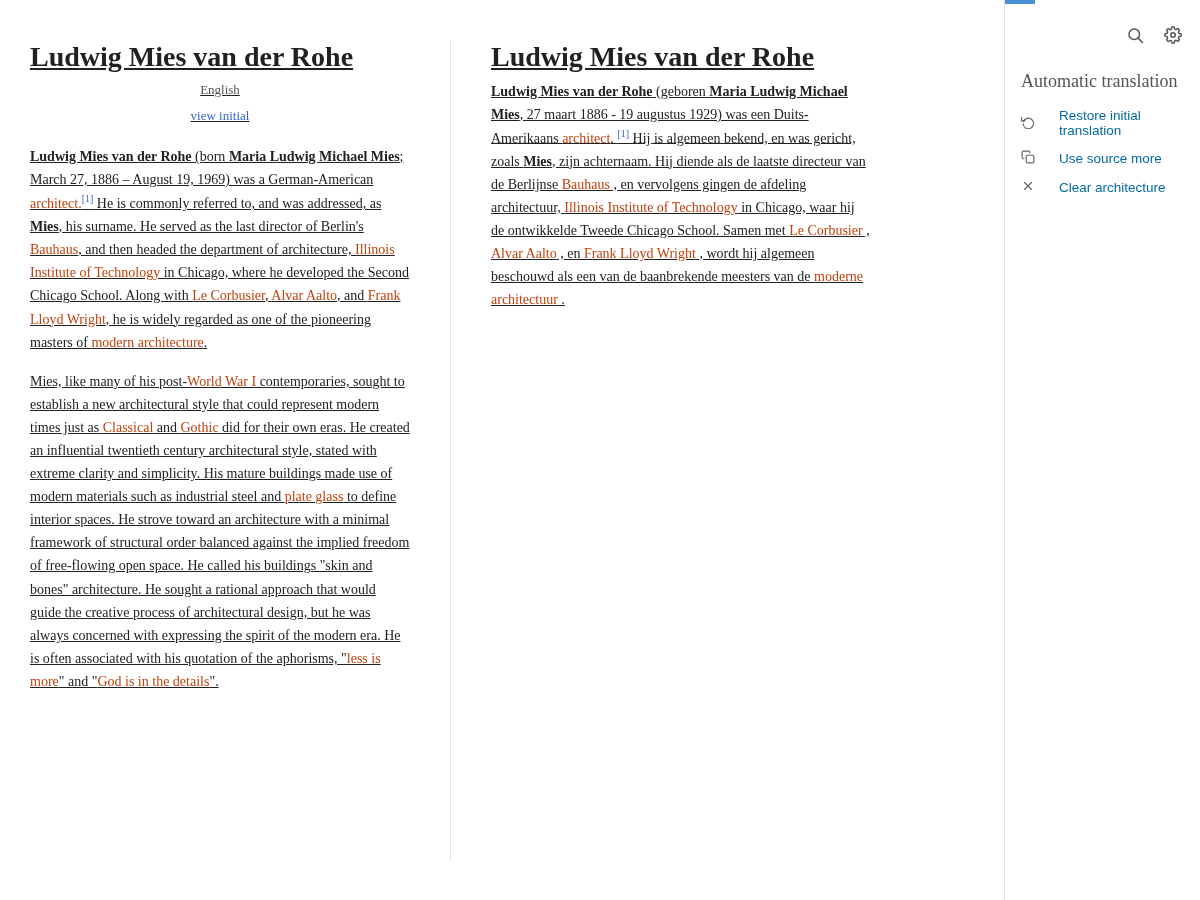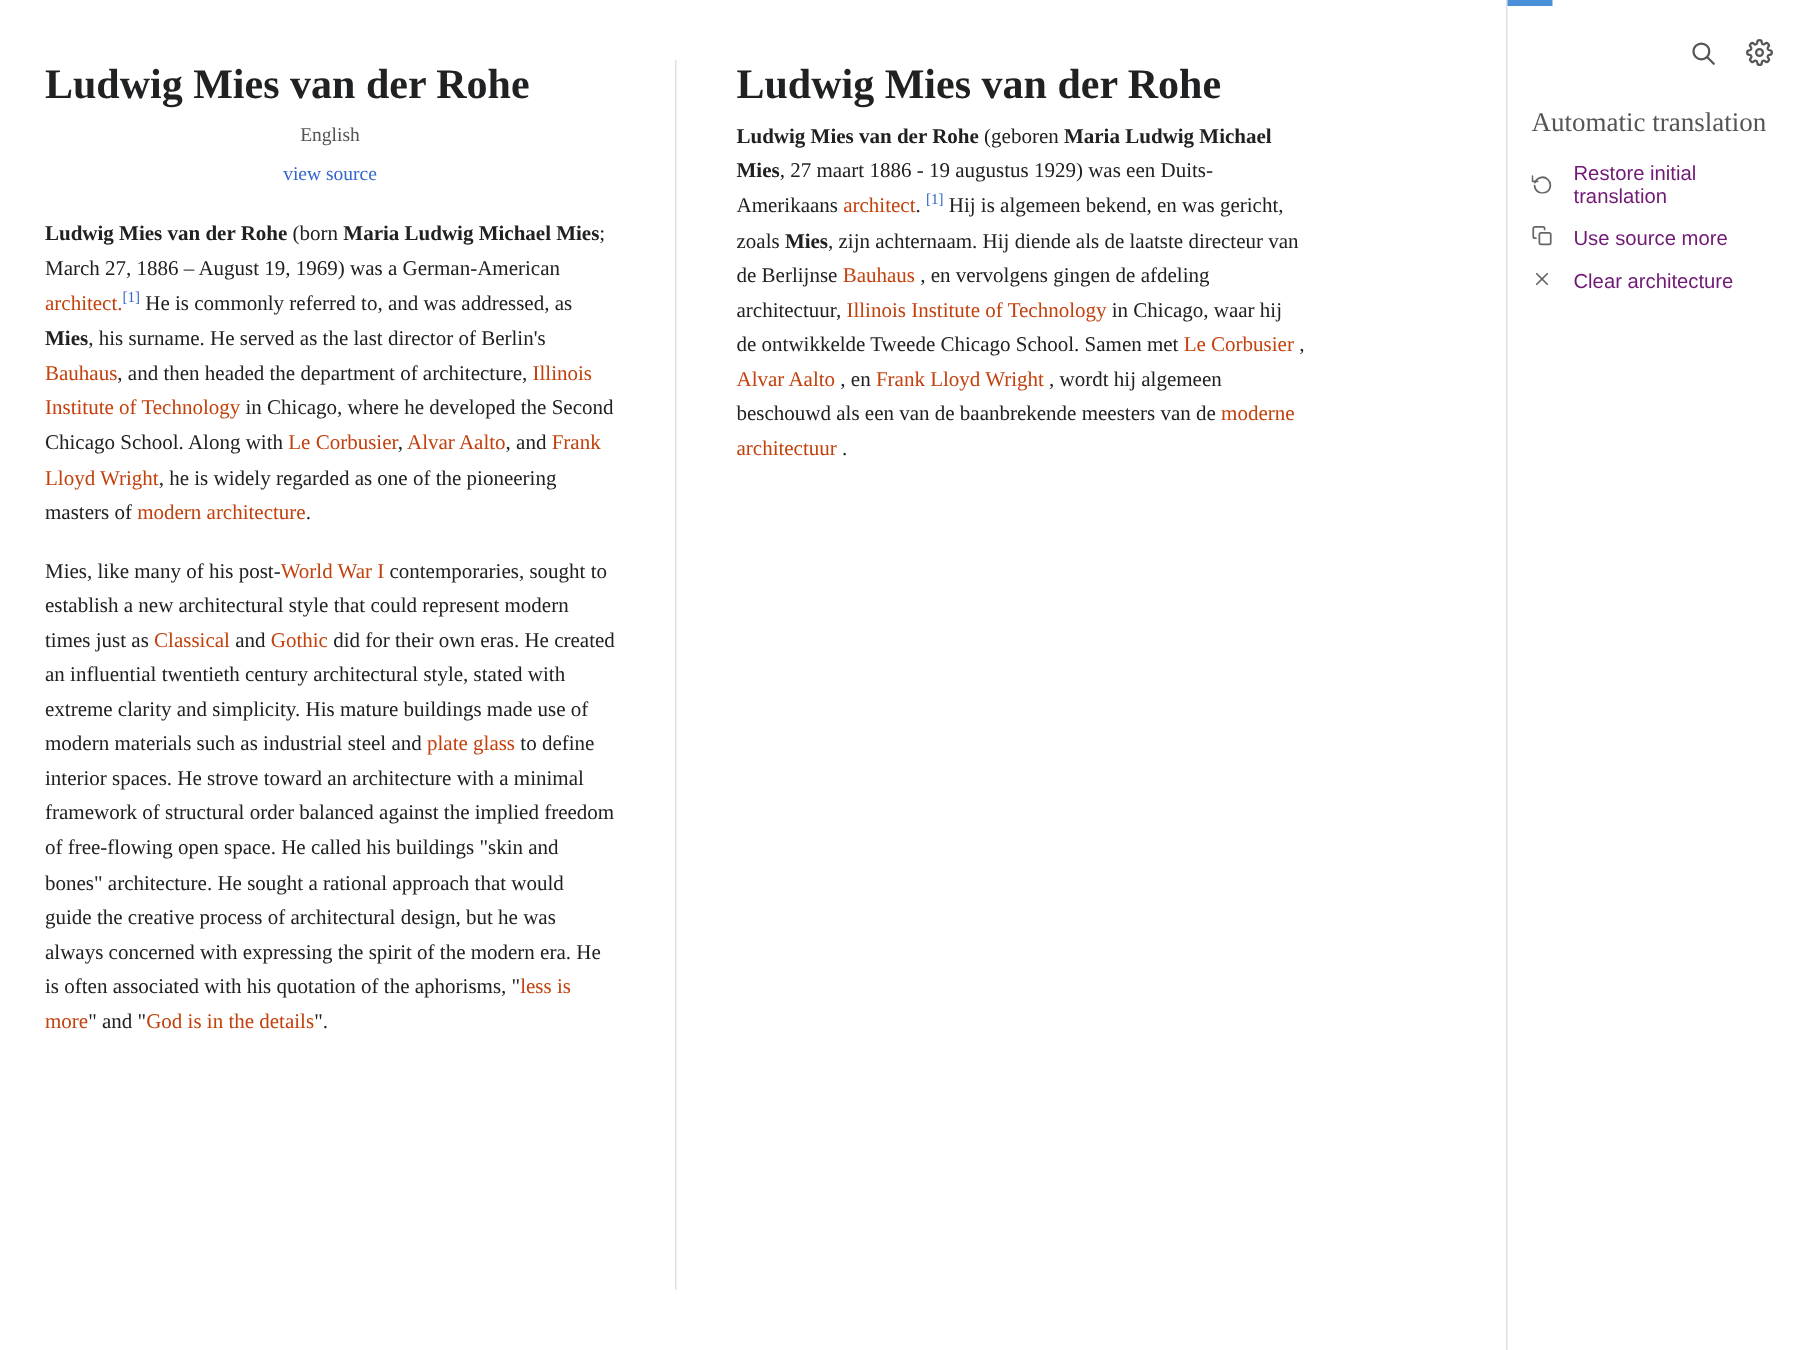--- a/index.html
+++ b/index.html
@@ -12,20 +12,21 @@
       height: 900px;
       overflow: hidden;
     }
 
     .main-content {
       display: flex;
       flex: 1;
       overflow-y: auto;
       padding: 40px 20px 40px 30px;
       gap: 30px;
+      text-decoration: underline;
     }
 
     .article-panel {
       flex: 1;
       max-width: 380px;
       line-height: 1.6;
     }
 
     .article-panel h1 {
       font-size: 28px;
@@ -110,25 +111,25 @@
     .sidebar h2 {
       font-size: 18px;
       font-weight: 400;
       color: #555;
       margin-bottom: 16px;
     }
 
     .sidebar-action {
       display: flex;
       align-items: center;
-      gap: 14px;
+      gap: 24px;
       margin-bottom: 12px;
       cursor: pointer;
       font-size: 13.5px;
-      color: #701a75;
+      color: #0369a1;
       background: none;
       border: none;
       padding: 0;
       text-align: left;
     }
 
     .action-icon {
       font-size: 14px;
       color: #555;
       flex-shrink: 0;
@@ -140,21 +141,21 @@
   </style>
 </head>
 <body>
 
 <div class="main-content">
 
   <div class="article-panel">
     <h1>Ludwig Mies van der Rohe</h1>
     <div class="article-meta">
       <span>English</span>
-      <a href="#">view source</a>
+      <a href="#">view initial</a>
     </div>
     <div class="article-text">
       <p>
         <strong>Ludwig Mies van der Rohe</strong> (born <strong>Maria Ludwig Michael Mies</strong>; March 27, 1886 – August 19, 1969) was a German-American <a href="#">architect.</a><sup>[1]</sup> He is commonly referred to, and was addressed, as <strong>Mies</strong>, his surname. He served as the last director of Berlin's <a href="#">Bauhaus</a>, and then headed the department of architecture, <a href="#">Illinois Institute of Technology</a> in Chicago, where he developed the Second Chicago School. Along with <a href="#">Le Corbusier</a>, <a href="#">Alvar Aalto</a>, and <a href="#">Frank Lloyd Wright</a>, he is widely regarded as one of the pioneering masters of <a href="#">modern architecture</a>.
       </p>
       <p>
         Mies, like many of his post-<a href="#">World War I</a> contemporaries, sought to establish a new architectural style that could represent modern times just as <a href="#">Classical</a> and <a href="#">Gothic</a> did for their own eras. He created an influential twentieth century architectural style, stated with extreme clarity and simplicity. His mature buildings made use of modern materials such as industrial steel and <a href="#">plate glass</a> to define interior spaces. He strove toward an architecture with a minimal framework of structural order balanced against the implied freedom of free-flowing open space. He called his buildings "skin and bones" architecture. He sought a rational approach that would guide the creative process of architectural design, but he was always concerned with expressing the spirit of the modern era. He is often associated with his quotation of the aphorisms, "<a href="#">less is more</a>" and "<a href="#">God is in the details</a>".
       </p>
     </div>
   </div>

